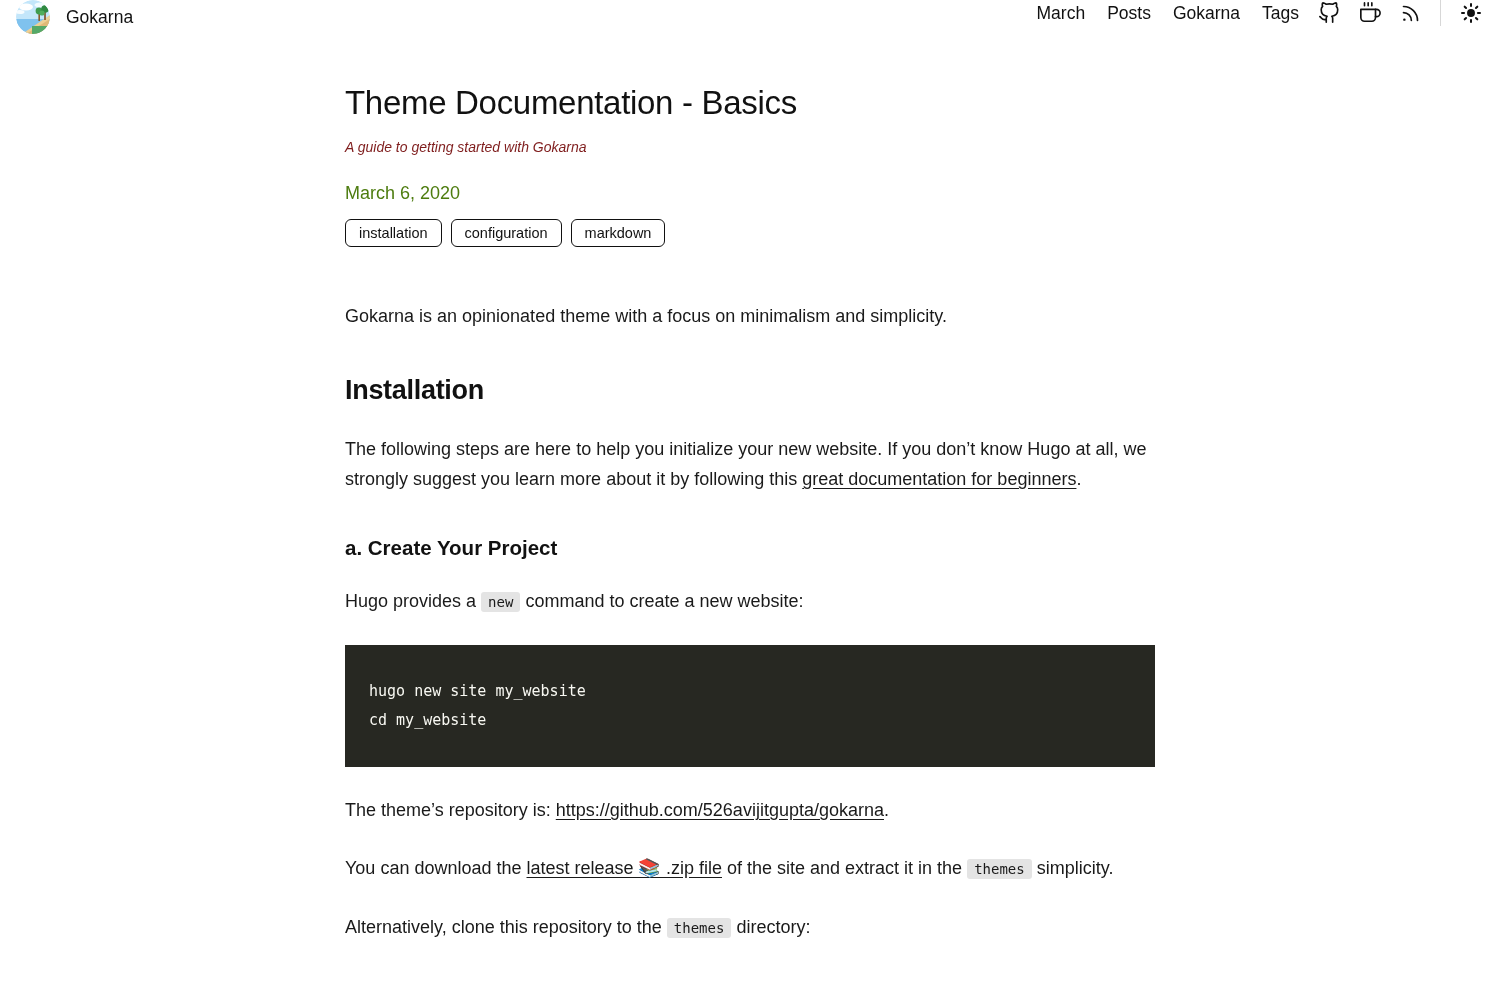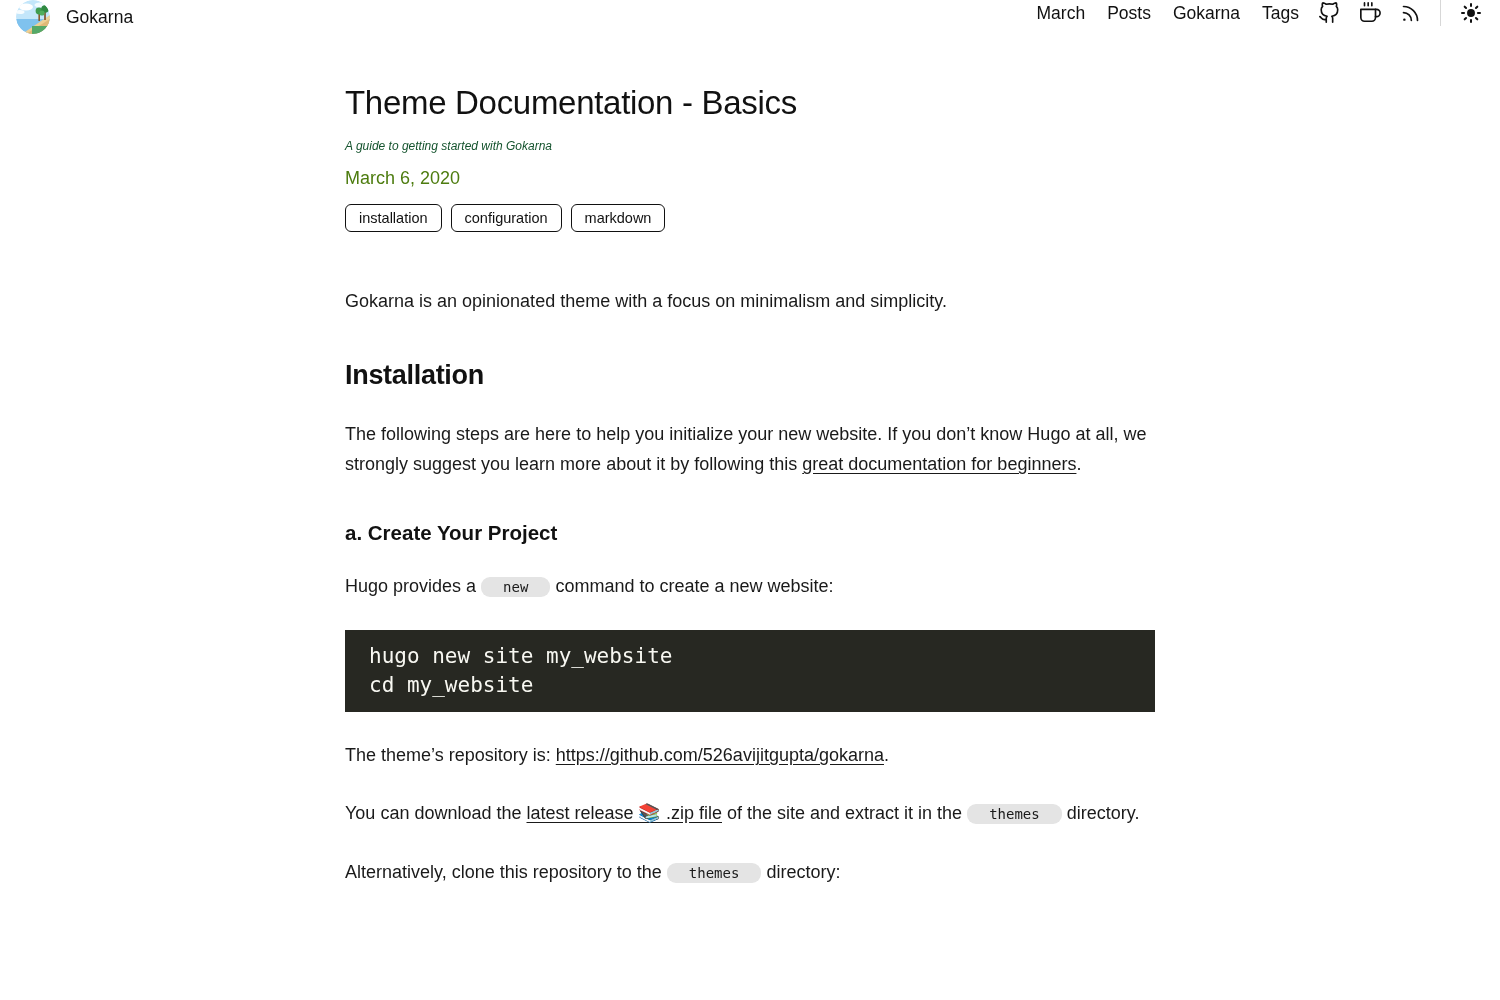--- a/index.html
+++ b/index.html
@@ -52,24 +52,24 @@
     padding-top: 34px;
   }
   h1.post-title {
     font-size: 33px;
     font-weight: 400;
     letter-spacing: -0.3px;
     color: #111;
     margin-bottom: 17px;
   }
   .post-subtitle {
-    font-size: 12px;
+    font-size: 14px;
     font-style: italic;
-    color: #14532d;
-    margin-bottom: 15px;
+    color: #7f1d1d;
+    margin-bottom: 28px;
   }
   .post-date {
     font-size: 18px;
     color: #4d7c0f;
     margin-bottom: 15px;
   }
   .tags { display: flex; gap: 9px; }
   .tag {
     display: inline-block;
     border: 1.5px solid #111;
@@ -109,30 +109,30 @@
     color: inherit;
     text-decoration: underline;
     text-underline-offset: 3px;
     cursor: pointer;
   }
   code.inline-code {
     font-family: "DejaVu Sans Mono", monospace;
     font-size: 14px;
     background: #e4e4e4;
     color: #1a1a1a;
-    padding: 2px 22px;
-    border-radius: 9px;
+    padding: 2px 7px;
+    border-radius: 3px;
   }
   pre.code-block {
     background: #272822;
     color: #f8f8f2;
     font-family: "DejaVu Sans Mono", monospace;
-    font-size: 21px;
+    font-size: 15px;
     line-height: 29px;
-    padding: 12px 24px;
+    padding: 32px 24px;
     margin-bottom: 28px;
     overflow: hidden;
   }
 </style>
 </head>
 <body>
 
 <header class="navbar">
   <div class="nav-left">
     <svg class="logo" viewBox="0 0 34 34">
@@ -223,18 +223,18 @@
     <h2 class="section-heading">Installation</h2>
     <p><span>The following steps are here to help you initialize your new website. If you don’t know Hugo at all, we strongly suggest you learn more about it by following this </span><a class="text-link">great documentation for beginners</a><span>.</span></p>
 
     <h3 class="sub-heading">a. Create Your Project</h3>
     <p><span>Hugo provides a </span><code class="inline-code">new</code><span> command to create a new website:</span></p>
 
     <pre class="code-block"><div>hugo new site my_website</div><div>cd my_website</div></pre>
 
     <p><span>The theme’s repository is: </span><a class="text-link">https://github.com/526avijitgupta/gokarna</a><span>.</span></p>
 
-    <p><span>You can download the </span><a class="text-link">latest release 📚 .zip file</a><span> of the site and extract it in the </span><code class="inline-code">themes</code><span> directory.</span></p>
+    <p><span>You can download the </span><a class="text-link">latest release 📚 .zip file</a><span> of the site and extract it in the </span><code class="inline-code">themes</code><span> simplicity.</span></p>
 
     <p><span>Alternatively, clone this repository to the </span><code class="inline-code">themes</code><span> directory:</span></p>
 
   </div>
 </main>
 
 </body></html>

